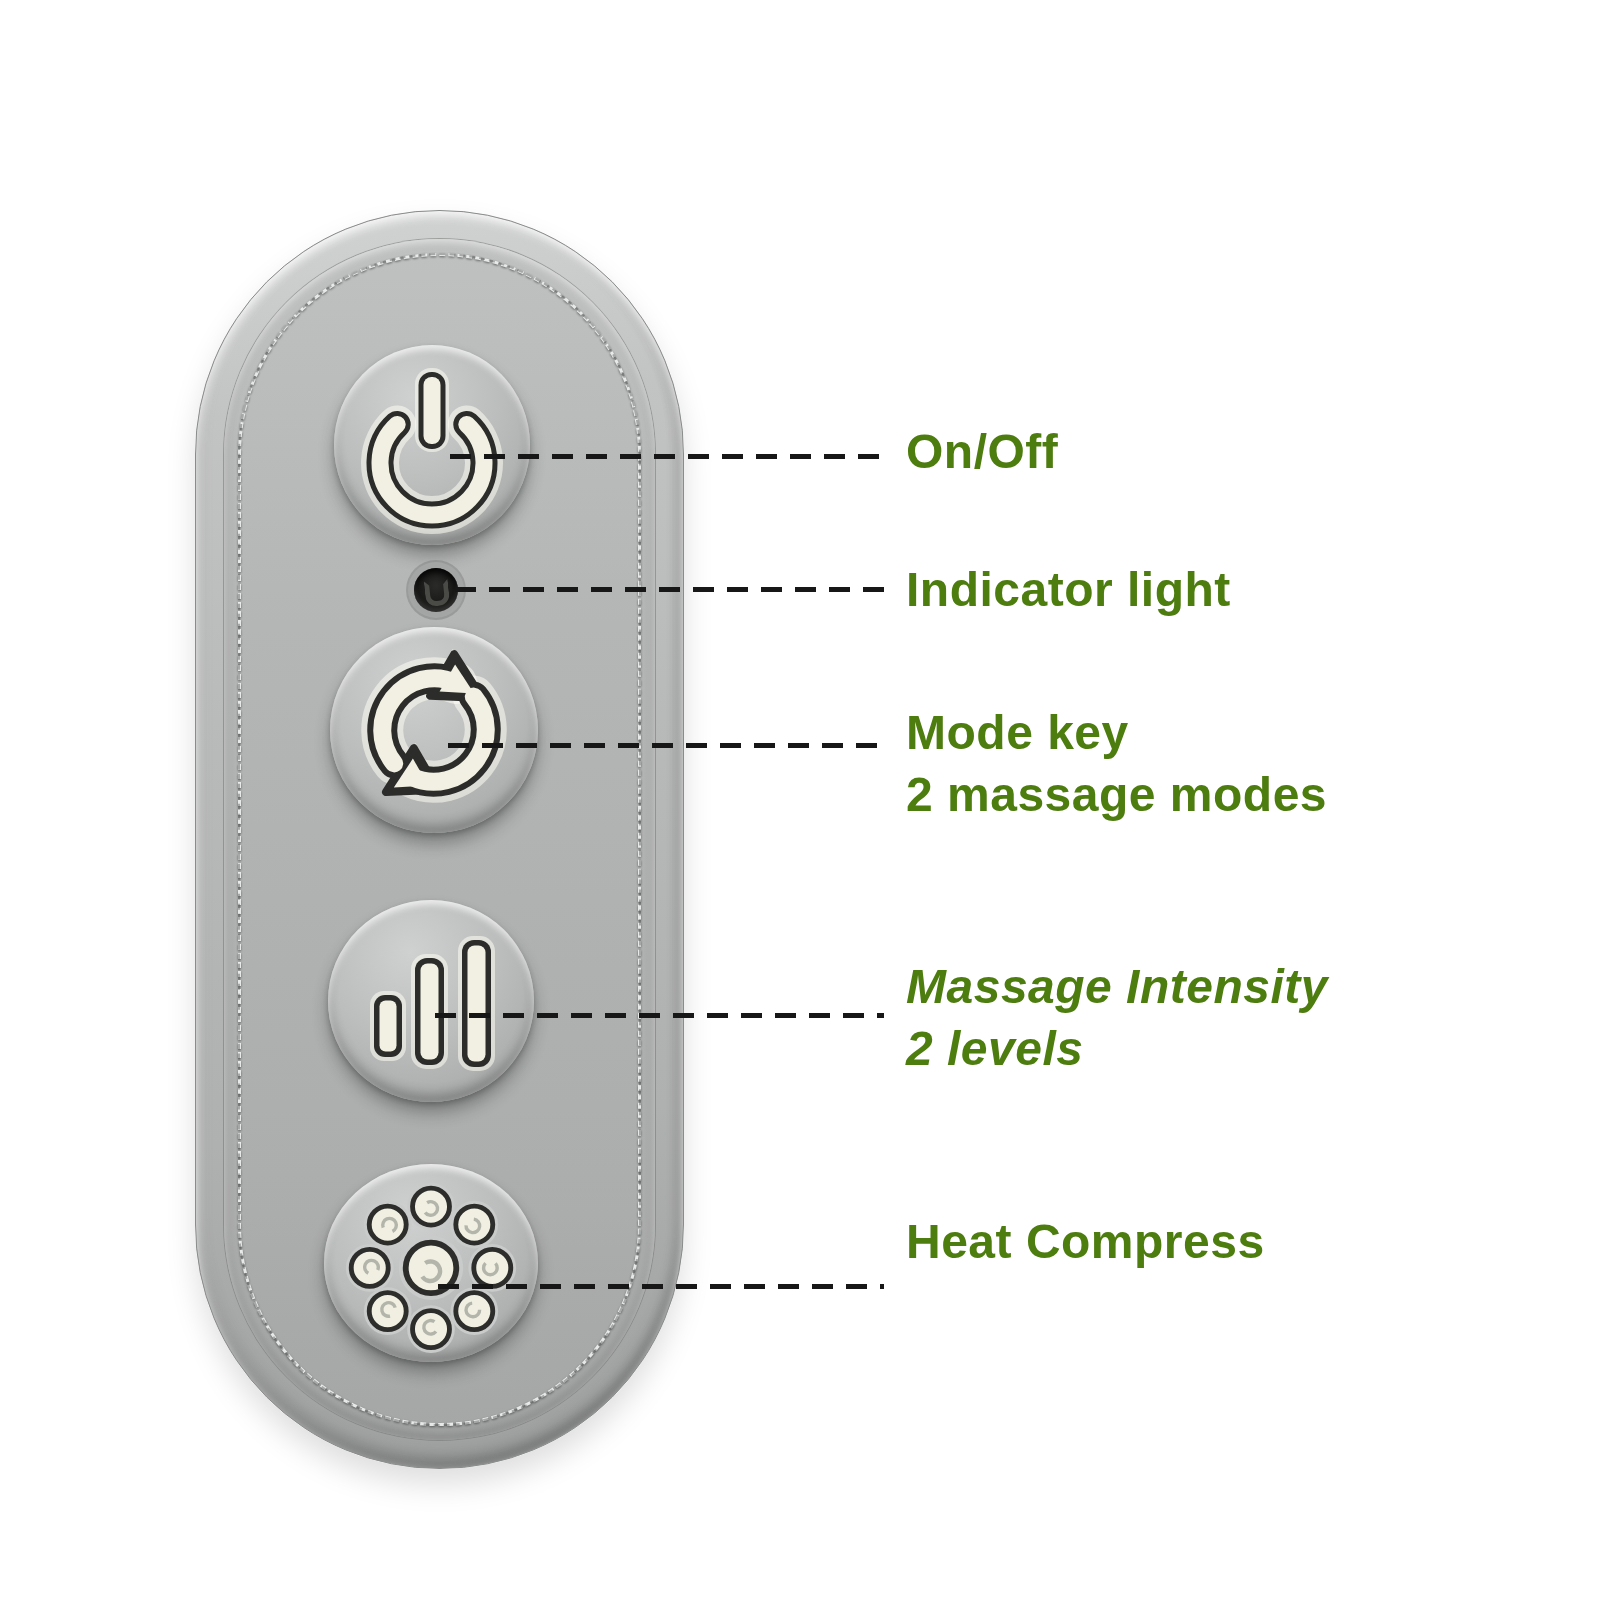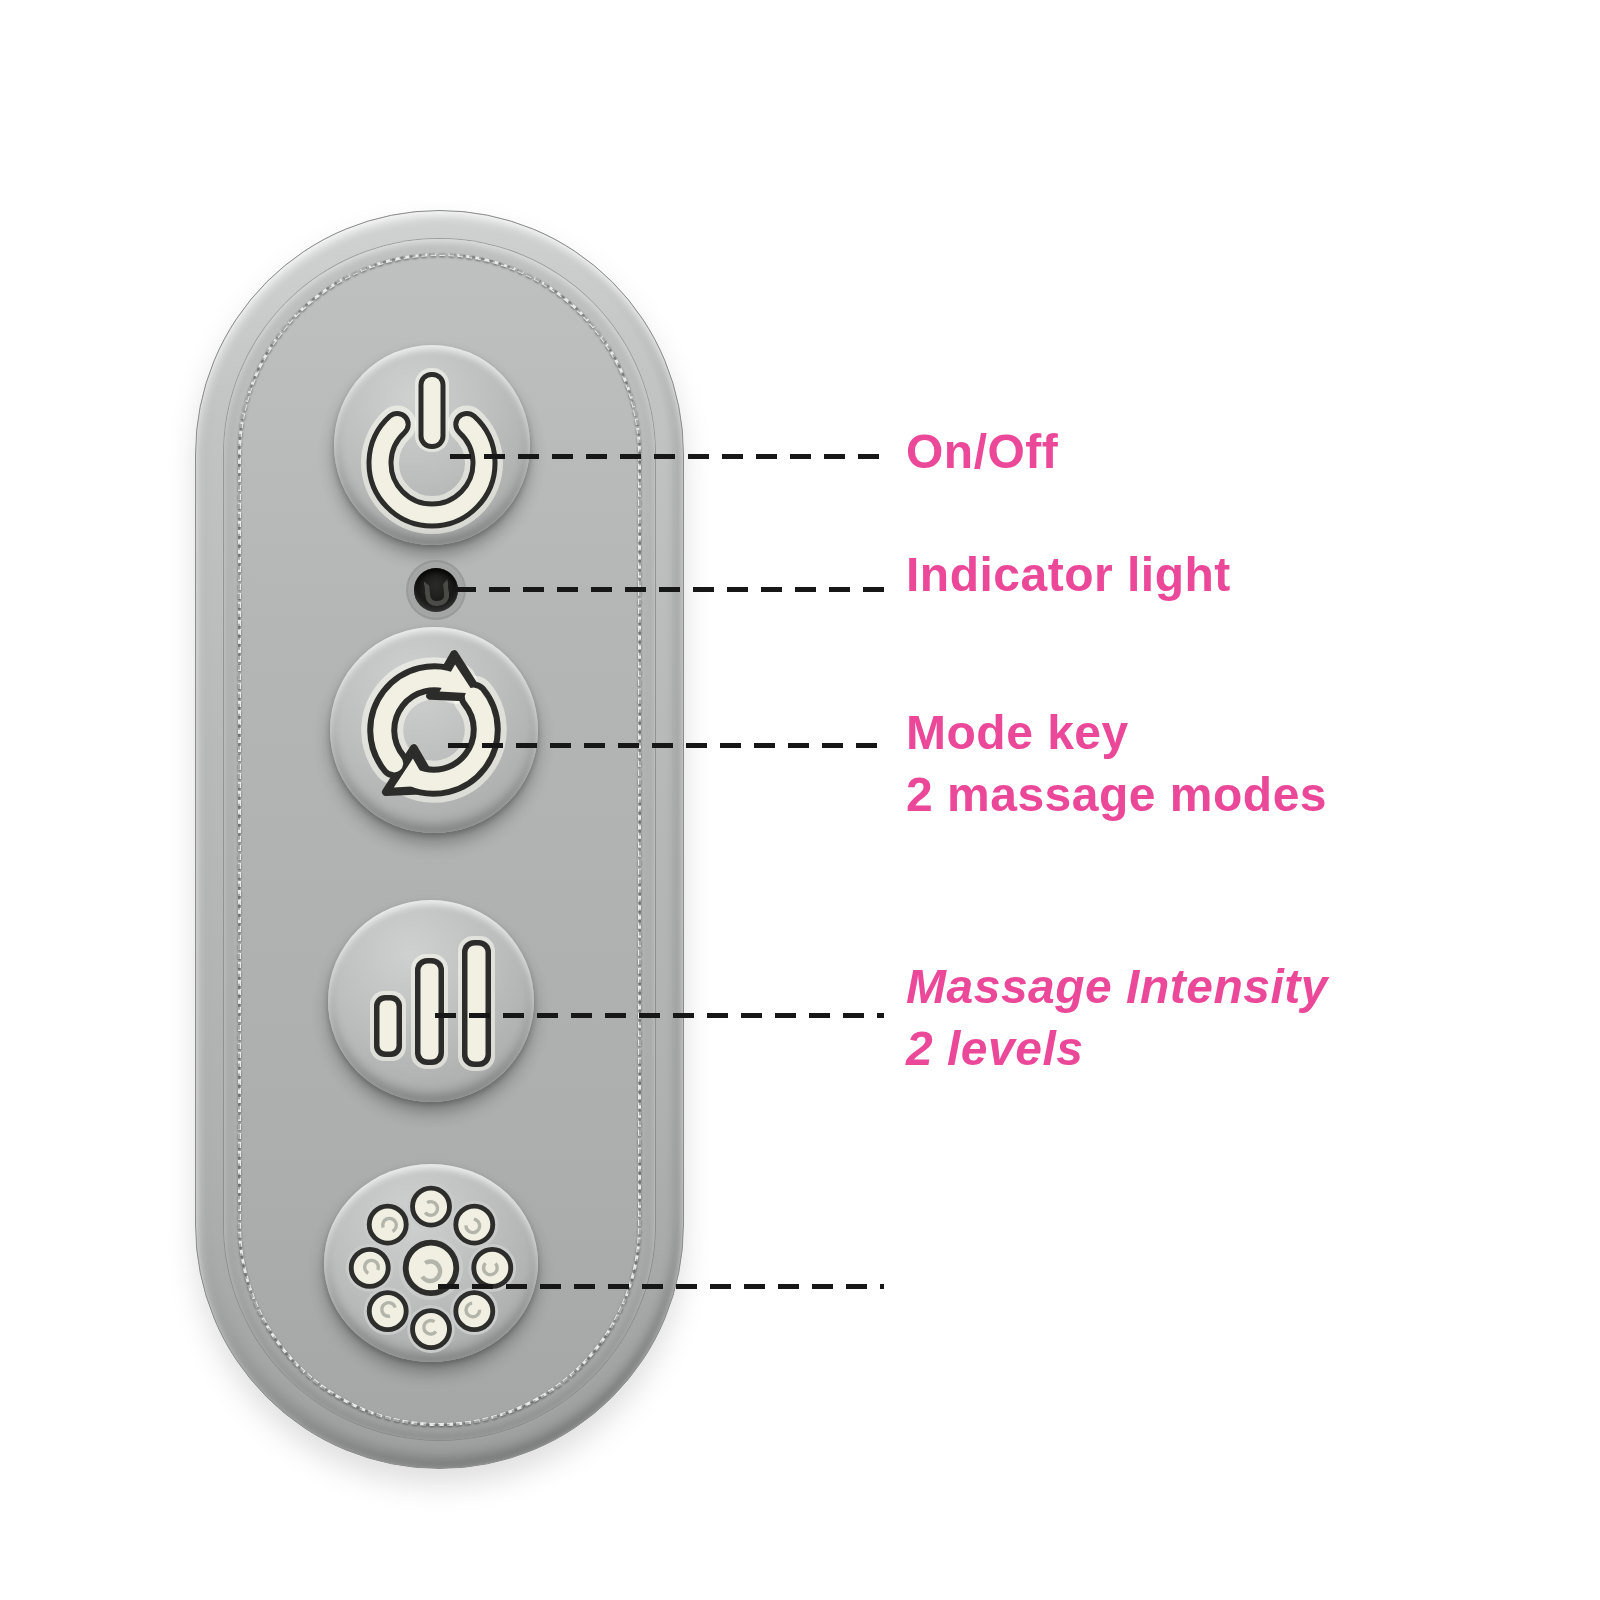--- a/index.html
+++ b/index.html
@@ -52,23 +52,23 @@
 
   
   .callout{position:absolute;height:5px;z-index:3;
     background:repeating-linear-gradient(90deg,#171717 0 21px,transparent 21px 34px);}
   .co-1{left:450px;top:454px;width:434px;}
   .co-2{left:455px;top:587px;width:429px;}
   .co-3{left:448px;top:743px;width:436px;}
   .co-4{left:435px;top:1013px;width:449px;}
   .co-5{left:438px;top:1284px;width:446px;}
 
-  .label{position:absolute;left:906px;z-index:3;color:#ec4899;font-weight:700;
+  .label{position:absolute;left:906px;z-index:3;color:#4d7c0f;font-weight:700;
     font-size:48px;line-height:62px;letter-spacing:.5px;white-space:nowrap;}
-  .lb-1{top:421px;} .lb-2{top:544px;text-align:right;} .lb-3{top:702px;} .lb-4{top:956px;font-style:italic;} .lb-5{top:1211px;}
+  .lb-1{top:421px;} .lb-2{top:559px;text-align:right;} .lb-3{top:702px;} .lb-4{top:956px;font-style:italic;} .lb-5{top:1211px;}
   .label span{display:block;}
 </style>
 </head>
 <body>
 
 <div class="stage">
 
   <div class="remote">
     <div class="panel"></div>
     <div class="seam"></div>
@@ -198,15 +198,16 @@
   </div>
   <div class="label lb-3">
     <span>Mode key</span>
     <span>2 massage modes</span>
   </div>
   <div class="label lb-4">
     <span>Massage Intensity</span>
     <span>2 levels</span>
   </div>
   <div class="label lb-5">
+    <span>Heat Compress</span>
   </div>
 
 </div>
 
 </body></html>

